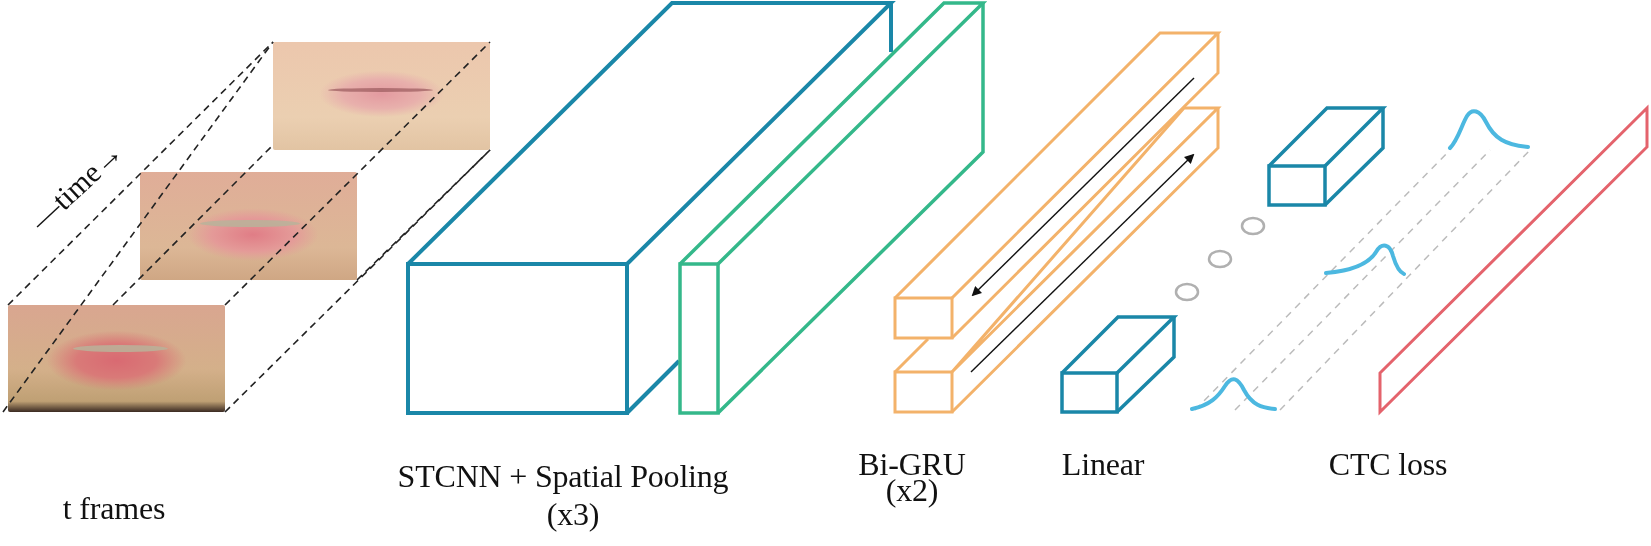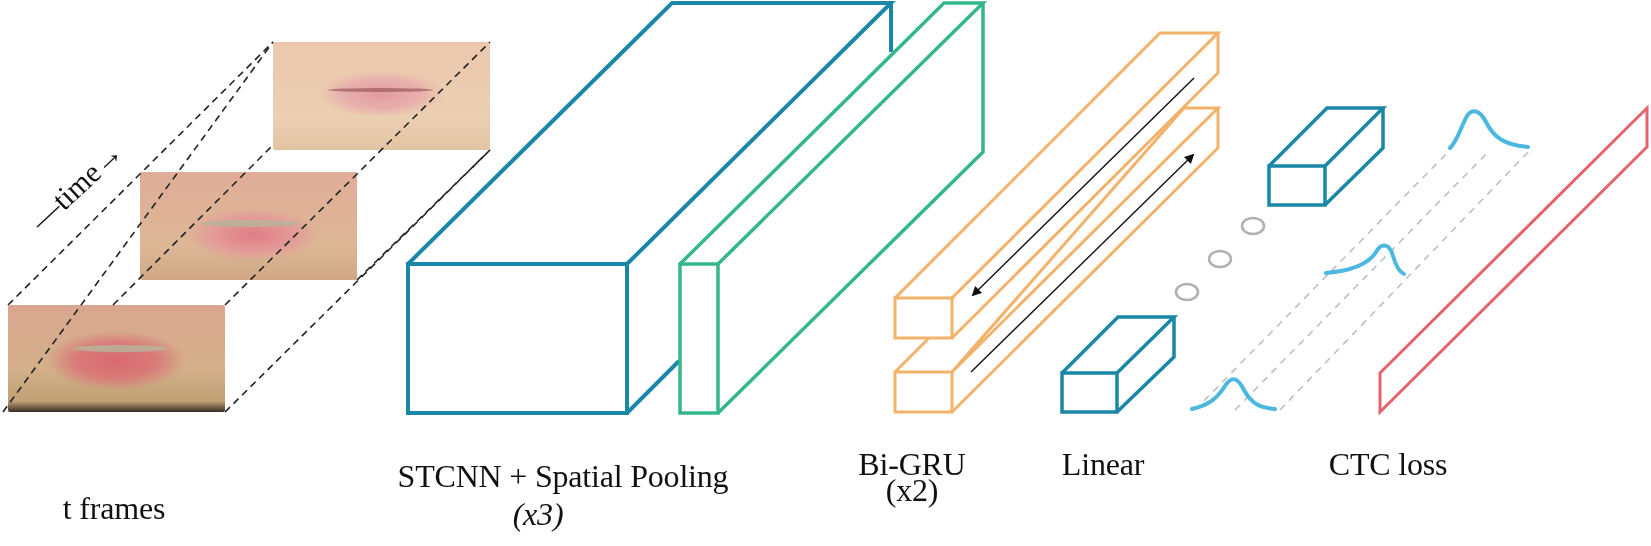--- a/index.html
+++ b/index.html
@@ -108,17 +108,17 @@
     <line x1="225" y1="412" x2="490" y2="150"></line>
     <line x1="8" y1="305" x2="273" y2="42"></line>
     <line x1="113" y1="305" x2="273" y2="145"></line>
     <line x1="225" y1="305" x2="490" y2="42"></line>
     <line x1="357" y1="280" x2="490" y2="150"></line>
   </g>
 </svg>
 
 <div class="label" style="left:114px;top:446px;margin-top:44px;">t frames</div>
 <div class="label" style="left:563px;top:458px;">STCNN + Spatial Pooling</div>
-<div class="label" style="left:538px;top:496px;font-style:italic;">(x3)</div>
+<div class="label" style="left:573px;top:496px;">(x3)</div>
 <div class="label" style="left:912px;top:446px;">Bi-GRU</div>
 <div class="label" style="left:912px;top:472px;">(x2)</div>
 <div class="label" style="left:1096px;top:446px;margin-left:7px;">Linear</div>
 <div class="label" style="left:1388px;top:446px;text-align:center;">CTC loss</div>
 
 </body></html>

